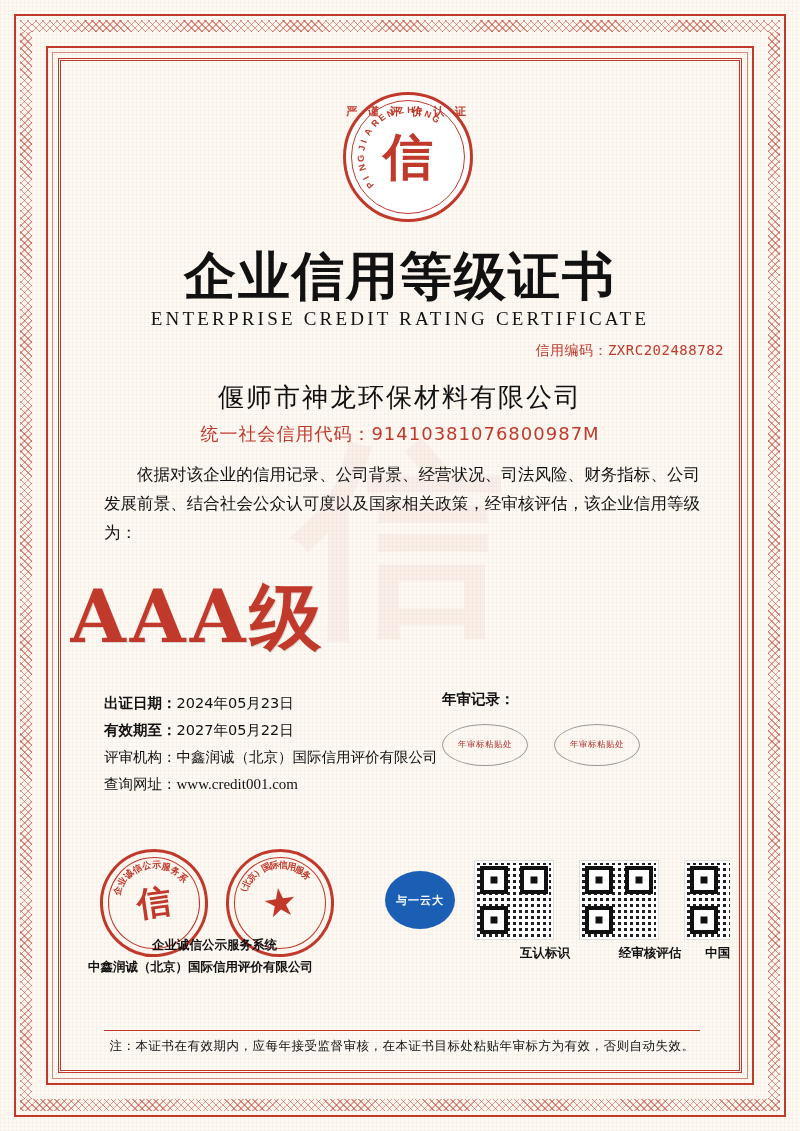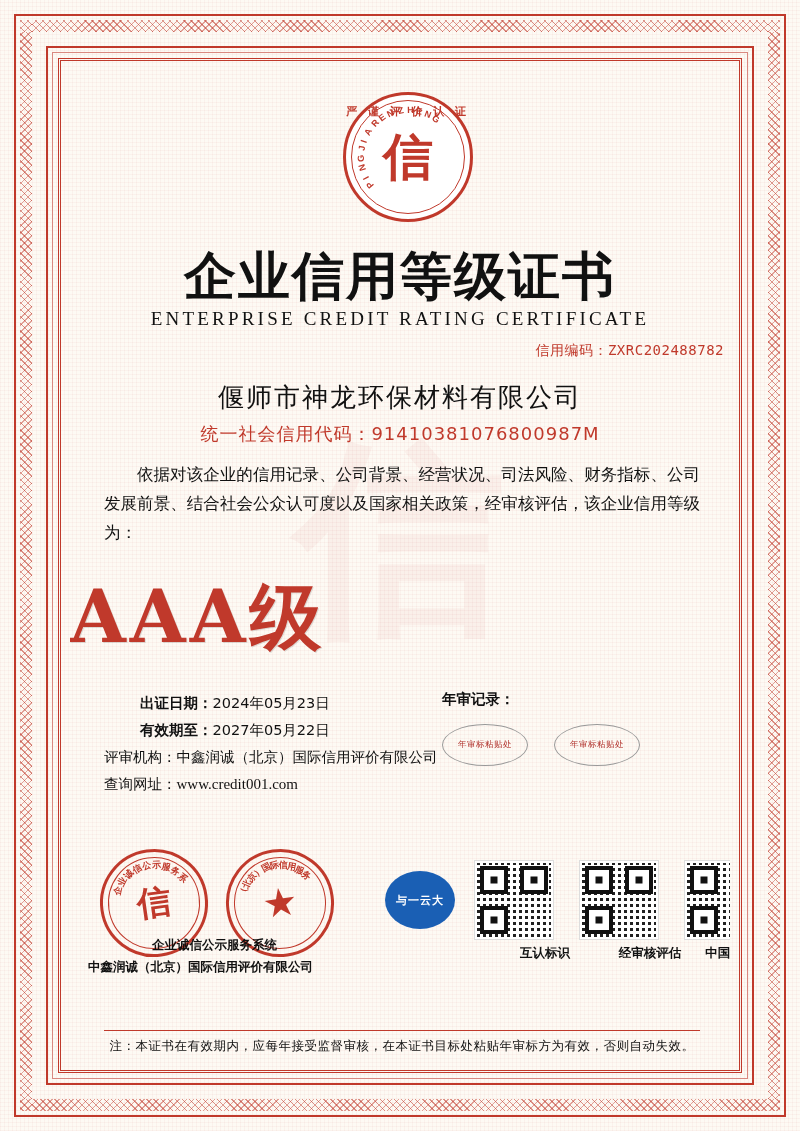--- a/index.html
+++ b/index.html
@@ -144,21 +144,21 @@
     text-shadow:1px 1px 0 rgba(0,0,0,.12);
   }
 
   
   .info{
     position:absolute;left:34px;top:620px;
     font-size:14.5px;line-height:27px;color:#111;
     font-family:"DejaVu Sans", sans-serif;
   }
   .info .row{white-space:nowrap;}
-  .info .row b{font-weight:bold;margin-left:36px;}
+  .info .row b{font-weight:bold;}
   .info .url{font-family:"Liberation Serif", serif;font-size:15px;}
   .info .indent{padding-left:64px;}
 
   .annual{
     position:absolute;left:372px;top:620px;
     font-size:14.5px;color:#111;font-weight:bold;
     font-family:Liberation Mono, monospace;
   }
   .stamp-slots{
     position:absolute;left:372px;top:654px;display:flex;gap:26px;

